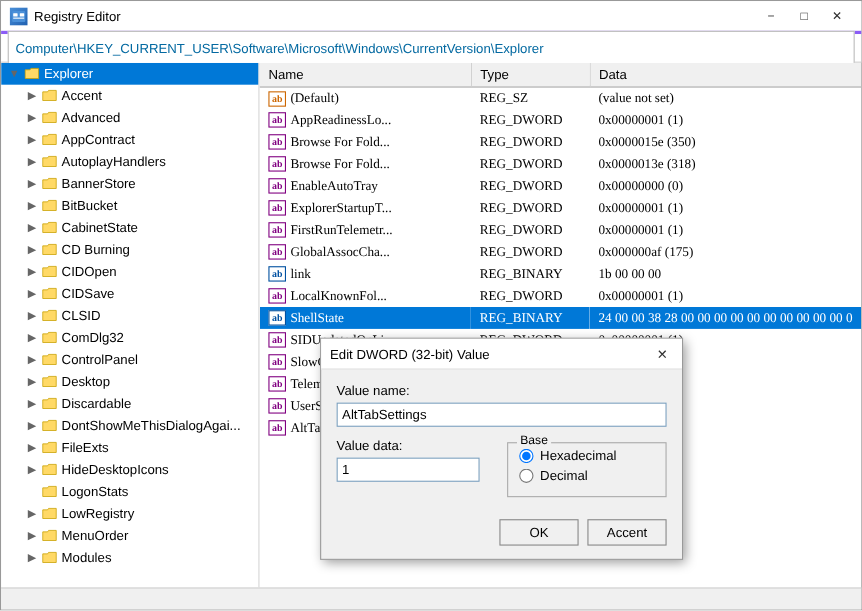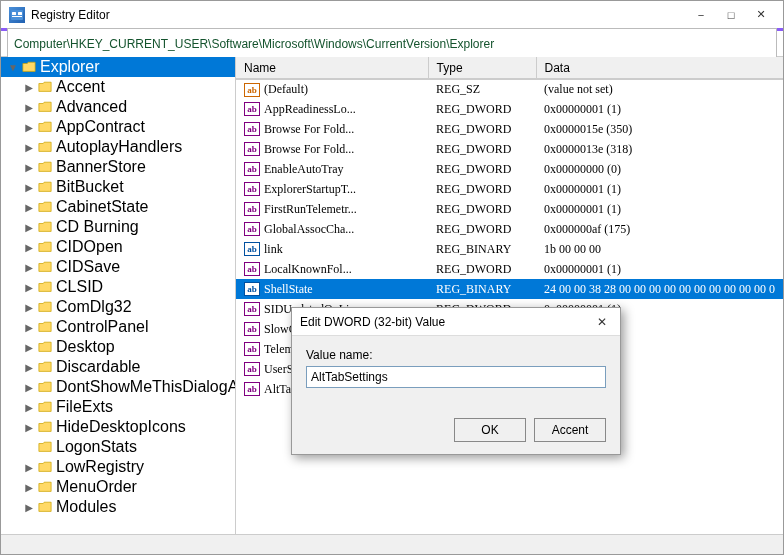--- a/index.html
+++ b/index.html
@@ -94,21 +94,21 @@
       border-bottom: 1px solid #ccc;
       flex-shrink: 0;
       gap: 6px;
     }
     .address-input {
       flex: 1;
       height: 31px;
       border: 1px solid #bbb;
       padding: 4px 6px;
       font-size: 12px;
-      color: #14532d;
+      color: #0369a1;
       outline: none;
     }
 
     
     .main-content {
       display: flex;
       flex: 1;
       overflow: hidden;
     }
 
@@ -150,21 +150,21 @@
     .folder-icon {
       width: 16px;
       height: 16px;
       margin-right: 3px;
       display: flex;
       align-items: center;
       justify-content: center;
       flex-shrink: 0;
     }
     .folder-icon svg { width: 14px; height: 14px; }
-    .tree-label { font-size: 16px; }
+    .tree-label { font-size: 12px; }
 
     
     .table-panel {
       flex: 1;
       background: #fff;
       overflow-y: auto;
       overflow-x: auto;
       position: relative;
     }
     .table-panel::-webkit-scrollbar { width: 14px; height: 14px; }
@@ -688,20 +688,39 @@
 
     <div class="modal">
       <div class="modal-title-bar">
         <span class="modal-title-text">Edit DWORD (32-bit) Value</span>
         <button class="modal-close-btn">✕</button>
       </div>
       <div class="modal-body">
         <div class="modal-label">Value name:</div>
         <input class="modal-input" type="text" value="AltTabSettings" readonly="" style="">
 
+        <div class="modal-row">
+          <div class="modal-col">
+            <div class="modal-label">Value data:</div>
+            <input class="modal-input-short" type="text" value="1" style="">
+          </div>
+          <div class="modal-col-right">
+            <div class="base-box">
+              <div class="base-box-legend">Base</div>
+              <div class="radio-row">
+                <input type="radio" name="base" id="hex-radio" checked="" style="">
+                <label for="hex-radio">Hexadecimal</label>
+              </div>
+              <div class="radio-row">
+                <input type="radio" name="base" id="dec-radio" style="">
+                <label for="dec-radio">Decimal</label>
+              </div>
+            </div>
+          </div>
+        </div>
 
         <div class="modal-buttons">
           <button class="modal-btn">OK</button>
           <button class="modal-btn">Accent</button>
         </div>
       </div>
     </div>
 
   </div>
 

